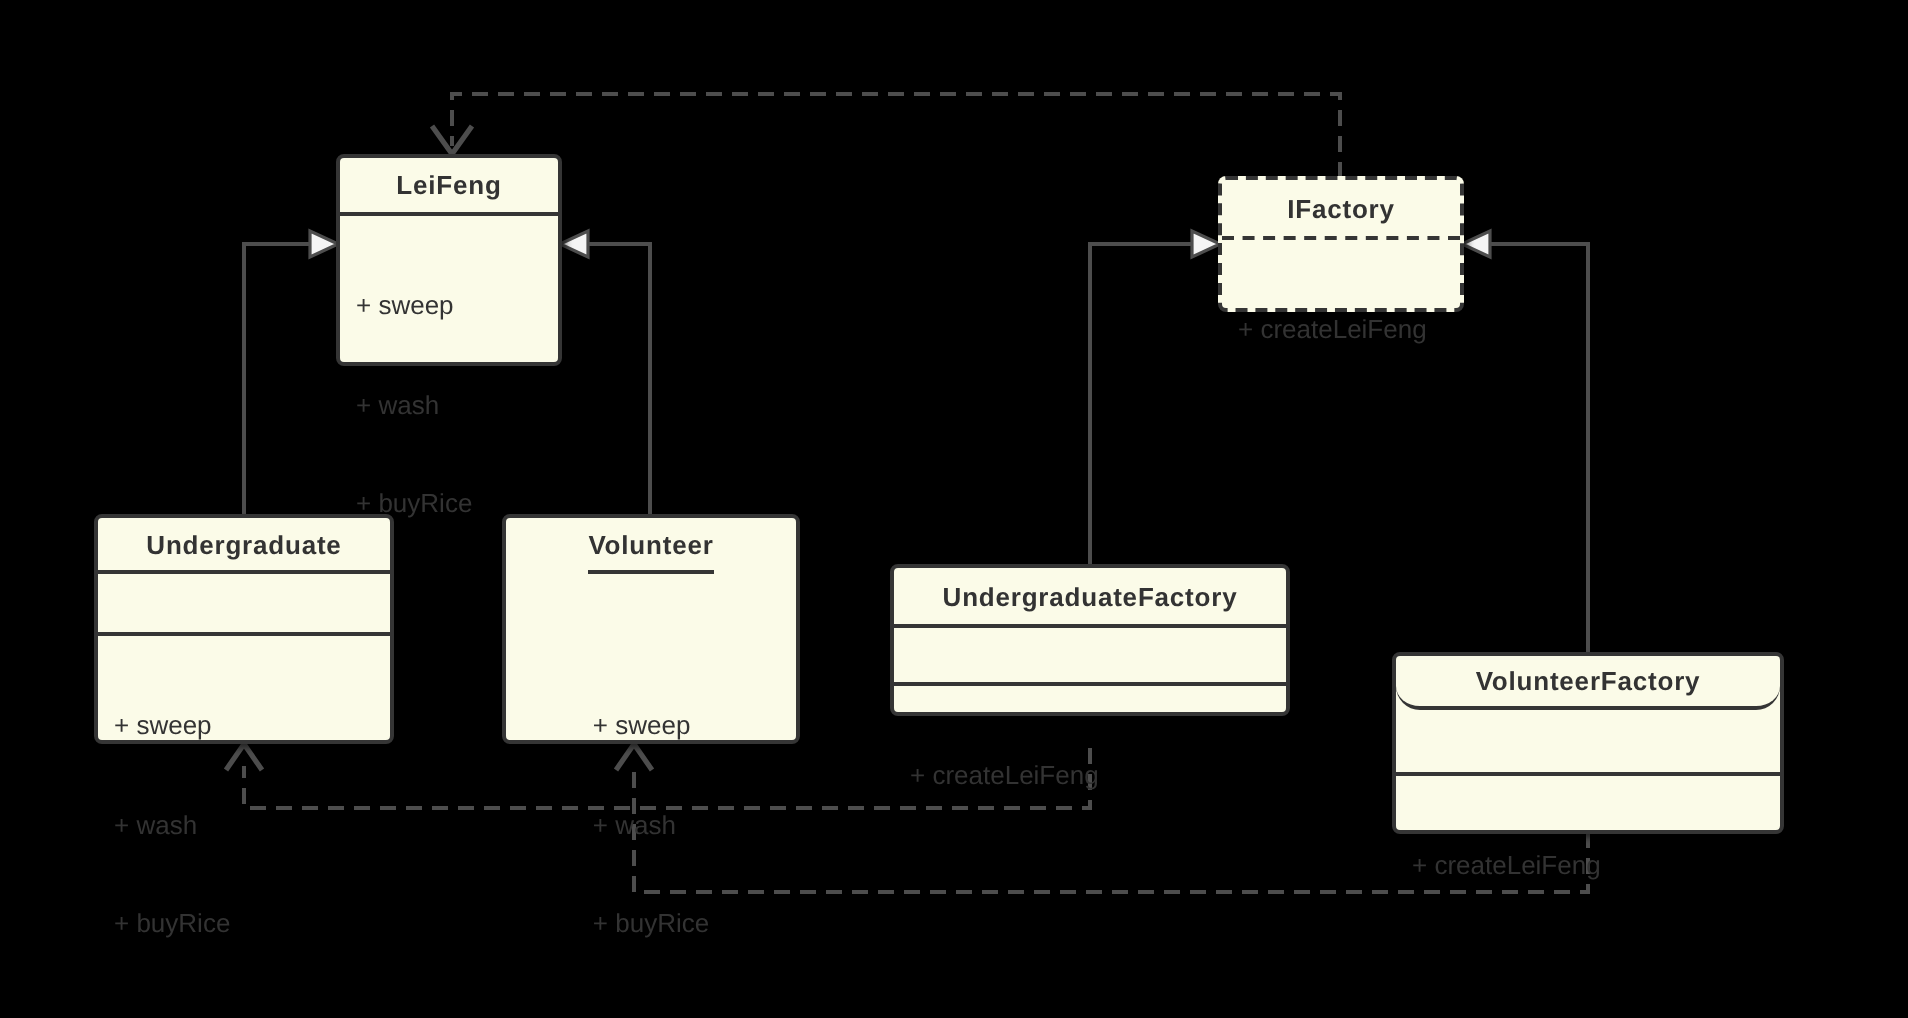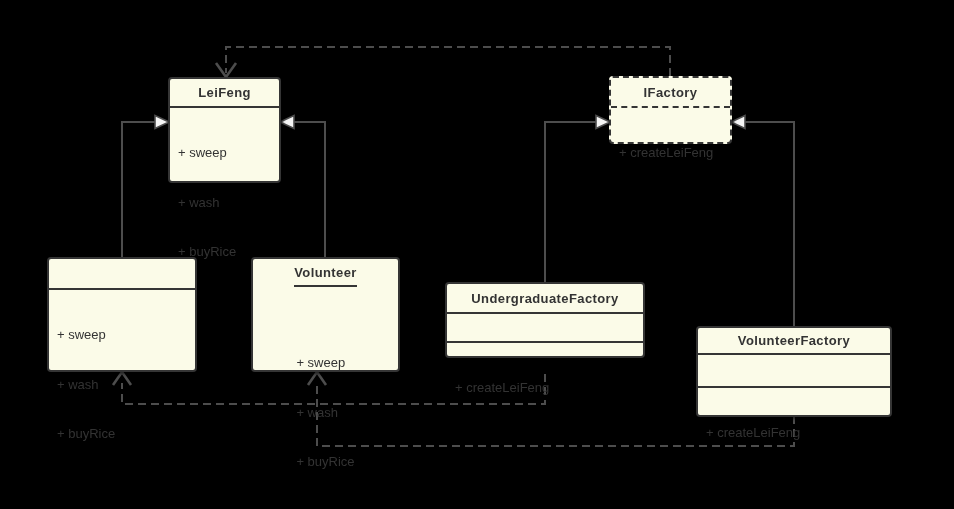--- a/index.html
+++ b/index.html
@@ -82,28 +82,29 @@
 
   <div class="uml-class" style="left:168px;top:77px;width:113px;height:106px;">
     <div class="uml-title" style="height:27px;">LeiFeng</div>
     <div class="uml-members">
       <div>+ sweep</div>
       <div>+ wash</div>
       <div>+ buyRice</div>
     </div>
   </div>
 
-  <div class="uml-class dashed" style="left:609px;top:76px;width:123px;height:68px;">
+  <div class="uml-class dashed" style="left:609px;top:88px;width:123px;height:68px;">
     <div class="uml-title" style="height:28px;">IFactory</div>
     <div class="uml-members">
       <div>+ createLeiFeng</div>
     </div>
   </div>
 
   <div class="uml-class" style="left:47px;top:257px;width:150px;height:115px;">
+    <div class="uml-title" style="height:26px;">Undergraduate</div>
     <div class="uml-attrs" style="height:29px;"></div>
     <div class="uml-members">
       <div>+ sweep</div>
       <div>+ wash</div>
       <div>+ buyRice</div>
     </div>
   </div>
 
   <div class="uml-class" style="left:251px;top:257px;width:149px;height:115px;align-items:center;">
     <div class="uml-title" style="height:26px;">Volunteer</div>
@@ -117,20 +118,20 @@
 
   <div class="uml-class" style="left:445px;top:282px;width:200px;height:76px;">
     <div class="uml-title" style="height:28px;">UndergraduateFactory</div>
     <div class="uml-attrs" style="height:27px;"></div>
     <div class="uml-members">
       <div>+ createLeiFeng</div>
     </div>
   </div>
 
   <div class="uml-class" style="left:696px;top:326px;width:196px;height:91px;">
-    <div class="uml-title" style="height:25px;">VolunteerFactory</div>
+    <div class="uml-title" style="height:25px;border-radius:12px;">VolunteerFactory</div>
     <div class="uml-attrs" style="height:31px;"></div>
     <div class="uml-members">
       <div>+ createLeiFeng</div>
     </div>
   </div>
 
 </div>
 
 </body></html>

